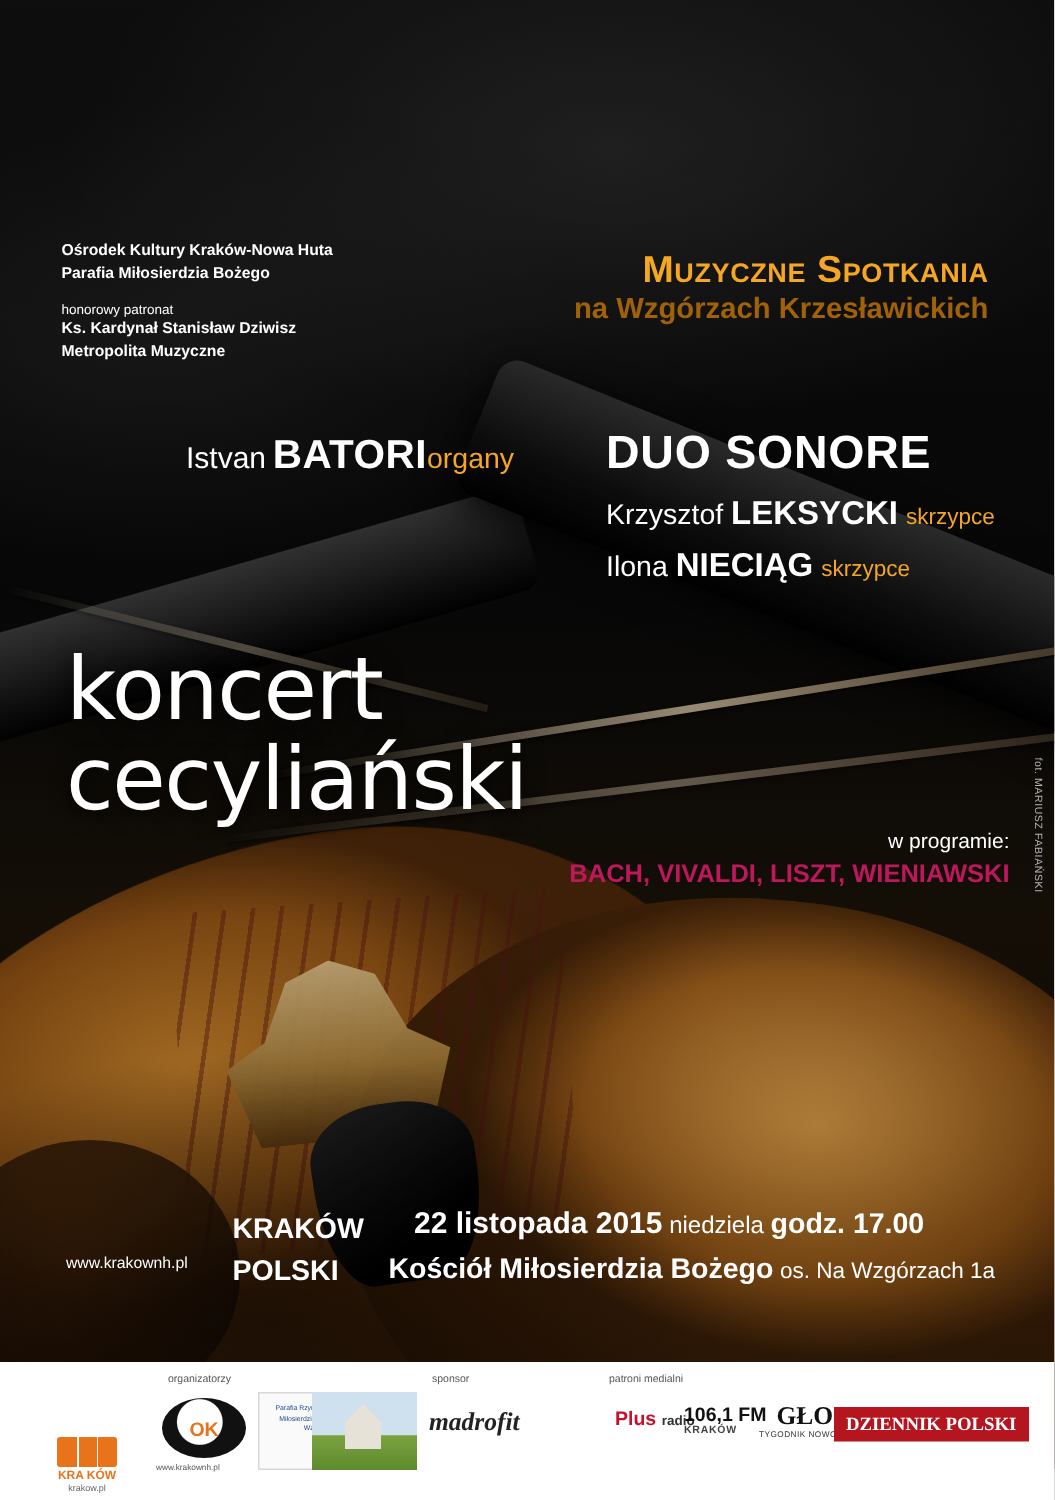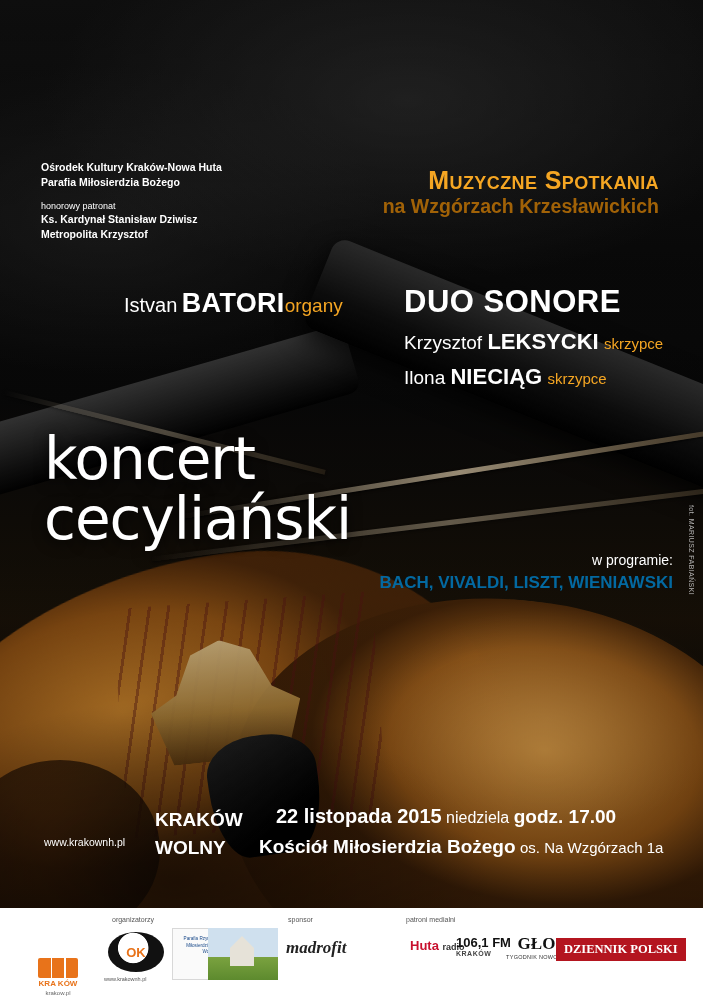--- a/index.html
+++ b/index.html
@@ -176,21 +176,21 @@
     letter-spacing: -1px;
     text-shadow: 0 3px 14px rgba(0,0,0,0.85);
   }
   .main-title .l2 { display: block; }
 
   .program {
     position: absolute; right: 30px; top: 552px;
     text-align: right; color: #ffffff;
   }
   .program .lbl { font-size: 14px; }
-  .program .works { font-size: 17px; font-weight: bold; color: #0369a1; margin-top: 5px; margin-left: 35px; }
+  .program .works { font-size: 17px; font-weight: bold; color: #be185d; margin-top: 5px; margin-left: 35px; }
 
   .photo-credit {
     position: absolute; right: 8px; top: 505px;
     color: #cfcfcf; font-size: 7px;
     writing-mode: vertical-rl;
     letter-spacing: .4px;
     opacity: .85;
   }
 
   .free {
@@ -303,21 +303,21 @@
   <div class="scrim"></div>
 
   <div class="content">
 
 
     <div class="org-block">
       <div class="l1">Ośrodek Kultury Kraków-Nowa Huta</div>
       <div class="l1">Parafia Miłosierdzia Bożego</div>
       <div class="l2">honorowy patronat</div>
       <div class="l3">Ks. Kardynał Stanisław Dziwisz</div>
-      <div class="l3">Metropolita Krzysztof</div>
+      <div class="l3">Metropolita Muzyczne</div>
     </div>
 
     <div class="series">
       <div class="line1">Muzyczne Spotkania</div>
       <div class="line2">na Wzgórzach Krzesławickich</div>
     </div>
 
     <div class="performer-left">
       <span class="fn">Istvan</span>
       <span class="ln">BATORI</span><span class="role">organy</span>
@@ -346,21 +346,21 @@
 
     <div class="program">
       <div class="lbl">w programie:</div>
       <div class="works">BACH, VIVALDI, LISZT, WIENIAWSKI</div>
     </div>
 
     <div class="site">www.krakownh.pl</div>
 
     <div class="free">
       <div>KRAKÓW</div>
-      <div>WOLNY</div>
+      <div>POLSKI</div>
     </div>
 
     <div class="when">
       <span class="date">22 listopada 2015</span>
       <span class="day">niedziela</span>
       <span class="hour">godz. 17.00</span>
     </div>
 
     <div class="where">
       <span class="place">Kościół Miłosierdzia Bożego</span>
@@ -392,21 +392,21 @@
       </div>
       <div class="partner-box pb2">
         <div class="church"></div>
       </div>
 
       <div class="sponsor">
         <span>madrofit</span>
       </div>
 
       <div class="plus-radio">
-        <span>Huta</span>
+        <span>Plus</span>
         <span class="sub">radio</span>
       </div>
 
       <div class="radio106">
         <div>106,1 FM</div>
         <div class="sub">KRAKÓW</div>
       </div>
 
       <div class="glos">
         <div class="big">GŁOS</div>

